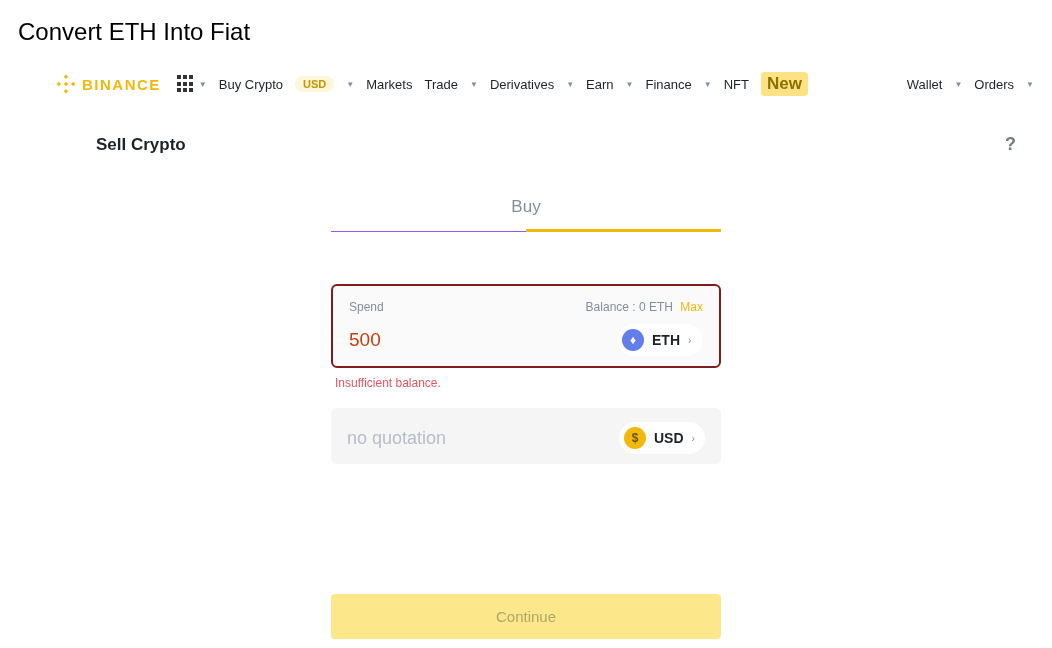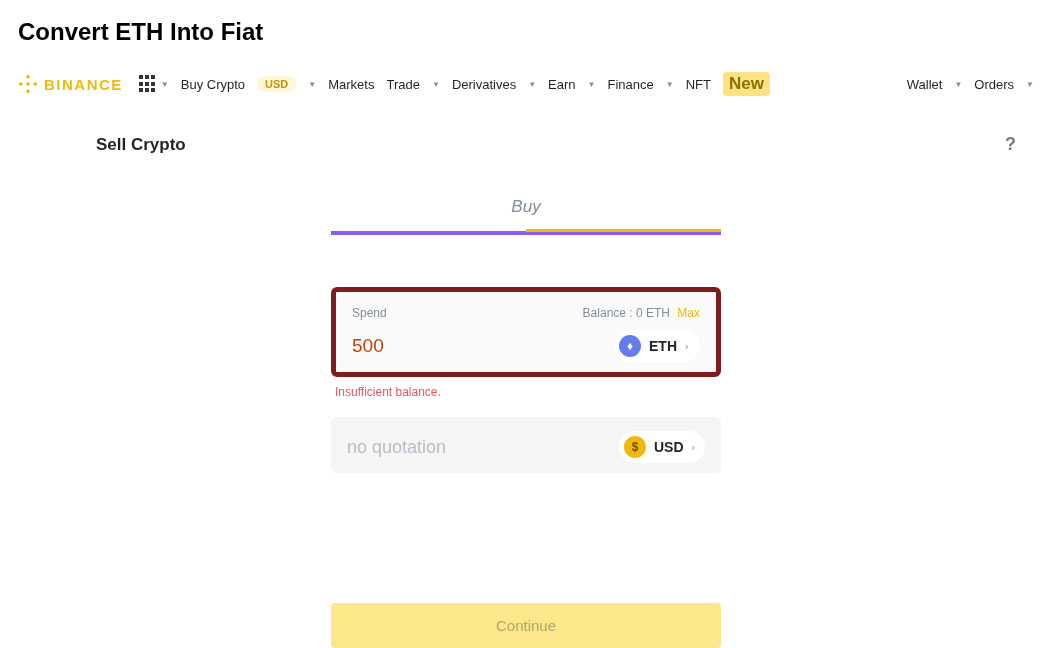--- a/index.html
+++ b/index.html
@@ -9,30 +9,31 @@
       font-family: -apple-system, BlinkMacSystemFont, "Segoe UI", Arial, sans-serif;
     }
     body {
       background: #fff;
       width: 1052px;
       height: 648px;
       overflow: hidden;
     }
     .page-heading {
       font-size: 24px;
-      font-weight: 700;
+      font-weight: 400;
       color: #000;
       padding: 18px 0 18px 18px;
     }
     .topnav {
       display: flex;
       align-items: center;
       padding: 0 18px;
       height: 40px;
       gap: 12px;
+      margin-left: 38px;
     }
     .brand {
       display: flex;
       align-items: center;
       gap: 6px;
       margin-right: 4px;
     }
     .brand-text {
       font-weight: 600;
       font-size: 15px;
@@ -101,23 +102,22 @@
     .help-icon {
       color: #707a8a;
       font-size: 18px;
       font-weight: 700;
     }
 
     .tabs {
       width: 390px;
       margin: 20px auto 0;
       display: flex;
-      border-bottom: 4px solid #8b5cf6;
+      border-bottom: 1px solid #8b5cf6;
       position: relative;
-      font-style: italic;
     }
     .tab {
       flex: 1;
       text-align: center;
       padding: 14px 0;
       font-size: 17px;
       font-weight: 500;
       color: #848e9c;
       cursor: pointer;
     }
@@ -136,21 +136,21 @@
 
     .card {
       width: 390px;
       margin: 52px auto 0;
       border-radius: 6px;
       padding: 14px 16px 10px;
       background: #f5f5f5;
       position: relative;
     }
     .card.error {
-      border: 5px solid #7f1d1d;
+      border: 2px solid #7f1d1d;
       background: #fafafa;
     }
     .card.receive {
       margin-top: 18px;
     }
     .card-top-row {
       display: flex;
       justify-content: space-between;
       align-items: center;
       font-size: 12px;

